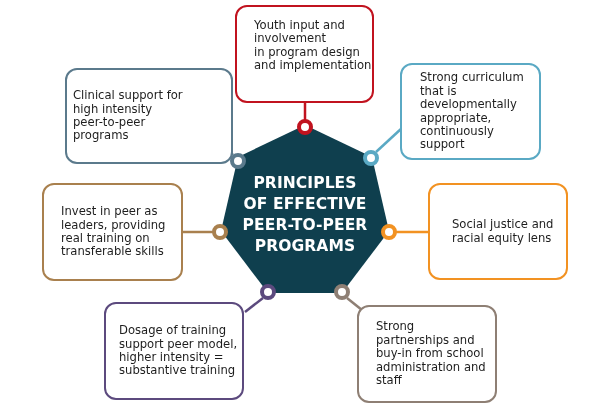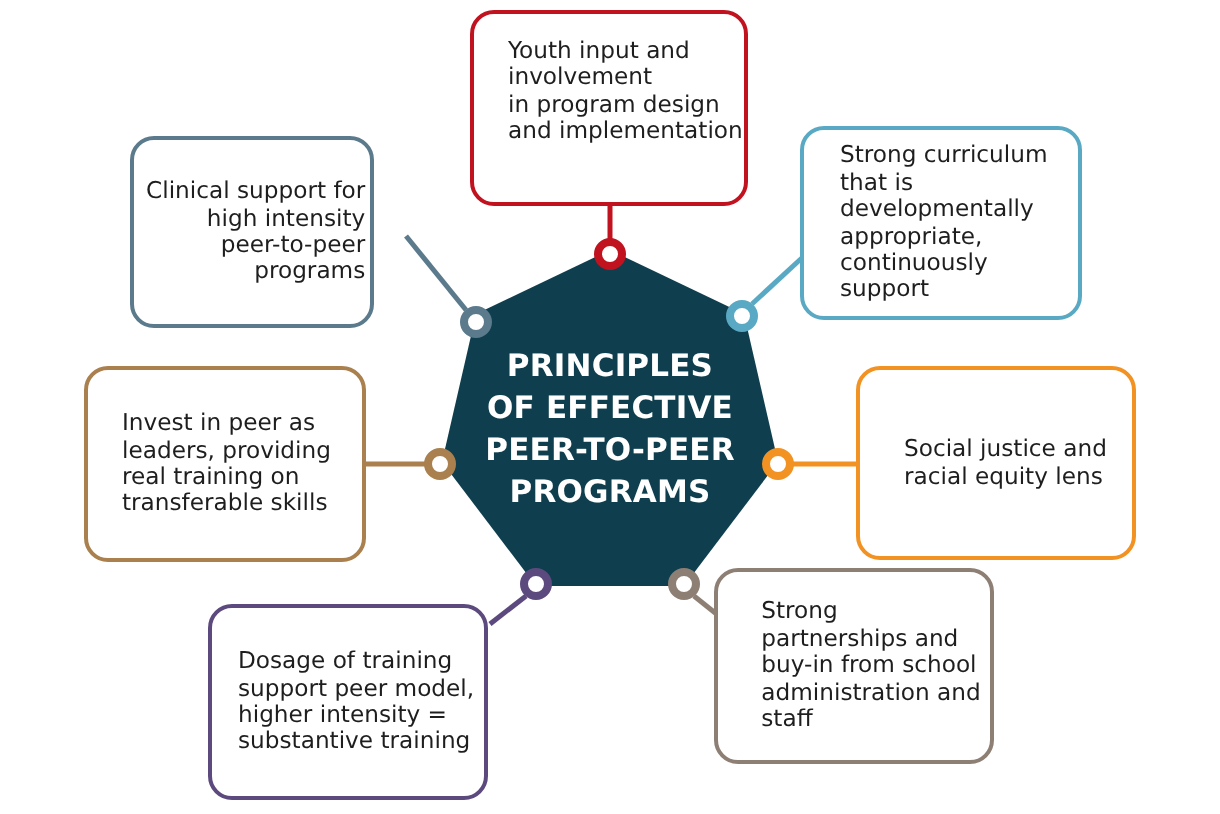--- a/index.html
+++ b/index.html
@@ -79,21 +79,21 @@
 appropriate,
 continuously
 support</span>
 </div>
 
 <div class="box" style="left:428px; top:183px; width:140px; height:97px; border-color:#f29222; padding-left:22px;">
   <span class="txt">Social justice and
 racial equity lens</span>
 </div>
 
-<div class="box" style="left:357px; top:284px; width:140px; height:98px; border-color:#8e7f74; padding-left:17px;justify-content:center;">
+<div class="box" style="left:357px; top:305px; width:140px; height:98px; border-color:#8e7f74; padding-left:17px;">
   <span class="txt">Strong
 partnerships and
 buy-in from school
 administration and
 staff</span>
 </div>
 
 <div class="box" style="left:104px; top:302px; width:140px; height:98px; border-color:#5c4a7e; padding-left:13px;">
   <span class="txt">Dosage of training
 support peer model,
@@ -101,18 +101,18 @@
 substantive training</span>
 </div>
 
 <div class="box" style="left:42px; top:183px; width:141px; height:98px; border-color:#a9804e; padding-left:17px;">
   <span class="txt">Invest in peer as
 leaders, providing
 real training on
 transferable skills</span>
 </div>
 
-<div class="box" style="left:65px; top:68px; width:122px; height:96px; border-color:#5b7a8c; padding-left:6px;text-align:right;">
+<div class="box" style="left:65px; top:68px; width:168px; height:96px; border-color:#5b7a8c; padding-left:6px;">
   <span class="txt">Clinical support for
 high intensity
 peer-to-peer
 programs</span>
 </div>
 
 </body></html>

